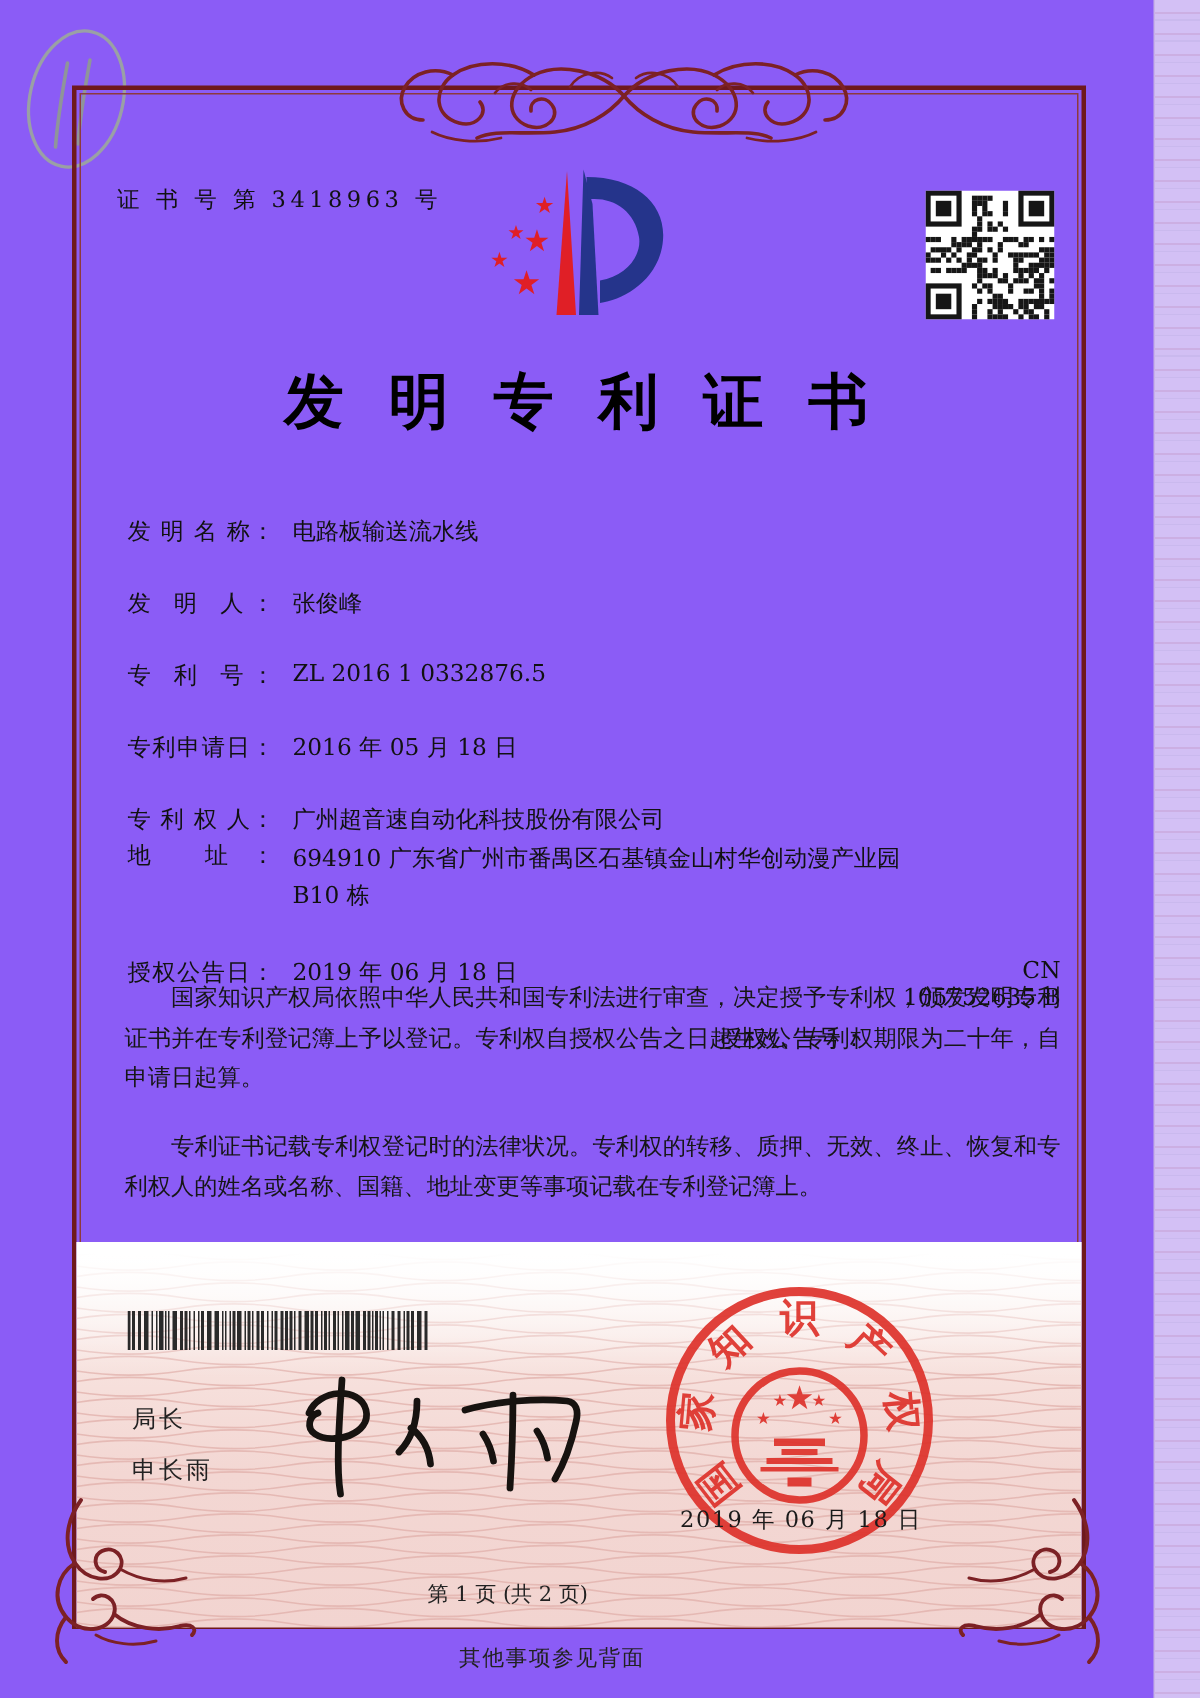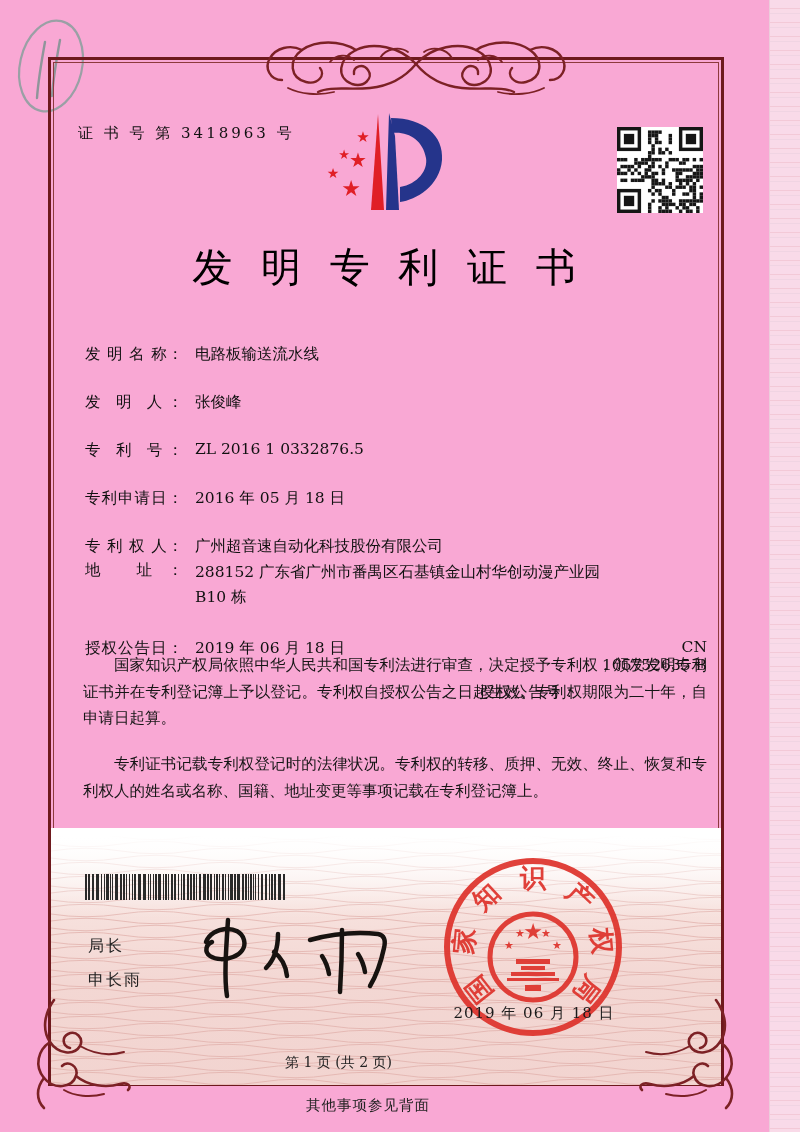--- a/index.html
+++ b/index.html
@@ -1,34 +1,34 @@
 <!DOCTYPE html>
 <html><head>
 <meta charset="utf-8">
 <style>
   * { margin:0; padding:0; box-sizing:border-box; }
   html,body { background:#fff; }
   body { font-family:"DejaVu Serif","Liberation Serif",serif; color:#1c1c1c; }
-  .paper { position:relative; width:800px; height:1132px; background:#f9a8d4; overflow:hidden; }
+  .paper { position:relative; width:800px; height:1132px; background:#8b5cf6; overflow:hidden; }
 
   
   .scan-edge { position:absolute; left:769px; top:0; width:31px; height:1132px;
     background:repeating-linear-gradient(180deg,#faf6f5 0 8px,#f0dcda 8px 9px,#f9f5f4 9px 13px,#ececeb 13px 14px);
     opacity:.65; border-left:1px solid #e7e1df; }
 
   
   .frame { position:absolute; left:48px; top:57px; width:676px; height:1029px;
     border:3px solid #6e191d; }
   .frame::after { content:""; position:absolute; left:2px; top:2px; right:2px; bottom:2px;
     border:1px solid #8d3a3c; }
 
   .cert-no { position:absolute; left:78px; top:124px; font-size:15px; letter-spacing:3px; color:#111; }
 
   .title { position:absolute; left:188px; top:240px; width:400px; text-align:center;
-    font-size:40px; font-weight:normal; letter-spacing:8px; color:#000; white-space:nowrap; }
+    font-size:40px; font-weight:bold; letter-spacing:8px; color:#000; white-space:nowrap; }
 
   .row { position:absolute; left:85px; display:flex; font-size:15.5px; color:#111; }
   .row .lbl { width:98px; text-align:justify; text-align-last:justify; flex:none; }
   .row .val { margin-left:12px; }
   .row .val.wrap { width:408px; line-height:25px; }
   .grant2 { position:absolute; left:394px; top:0; display:flex; }
   .grant2 .lbl { width:98px; text-align:justify; text-align-last:justify;margin-top:44px; }
   .grant2 .val { margin-left:12px;text-align:right; }
 
   .para { position:absolute; left:83px; width:624px; font-size:15.5px; line-height:26.5px;
@@ -320,21 +320,21 @@
   <div class="row" style="top:488px">
     <span class="lbl">专利申请日：</span>
     <span class="val">2016 年 05 月 18 日</span>
   </div>
   <div class="row" style="top:536px">
     <span class="lbl">专 利 权 人：</span>
     <span class="val">广州超音速自动化科技股份有限公司</span>
   </div>
   <div class="row" style="top:560px">
     <span class="lbl">地 址：</span>
-    <span class="val wrap">288152 广东省广州市番禺区石基镇金山村华创动漫产业园 B10 栋</span>
+    <span class="val wrap">694910 广东省广州市番禺区石基镇金山村华创动漫产业园 B10 栋</span>
   </div>
   <div class="row" style="top:638px; width:622px">
     <span class="lbl">授权公告日：</span>
     <span class="val">2019 年 06 月 18 日</span>
     <span class="grant2">
       <span class="lbl">授权公告号：</span>
       <span class="val">CN 105752635 B</span>
     </span>
   </div>
 

